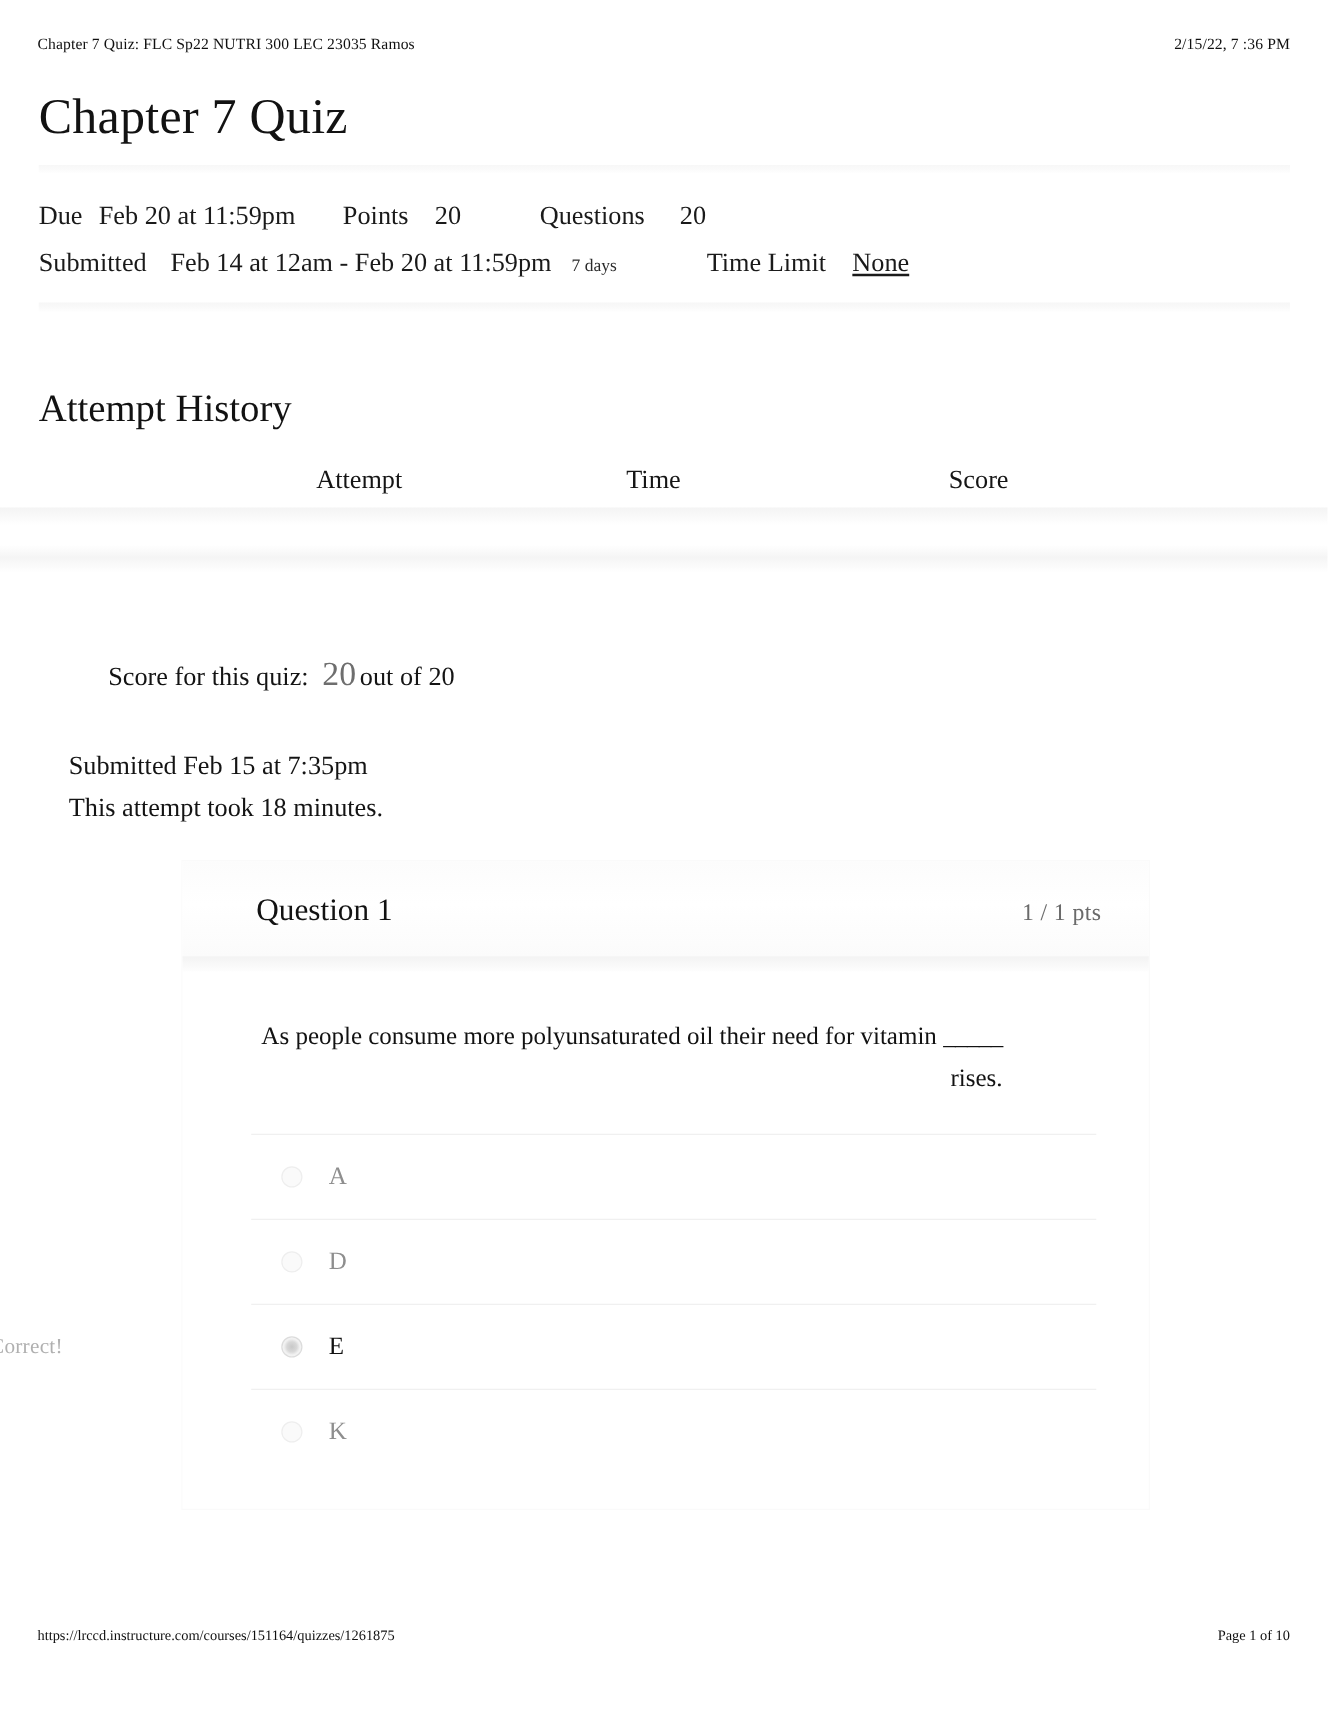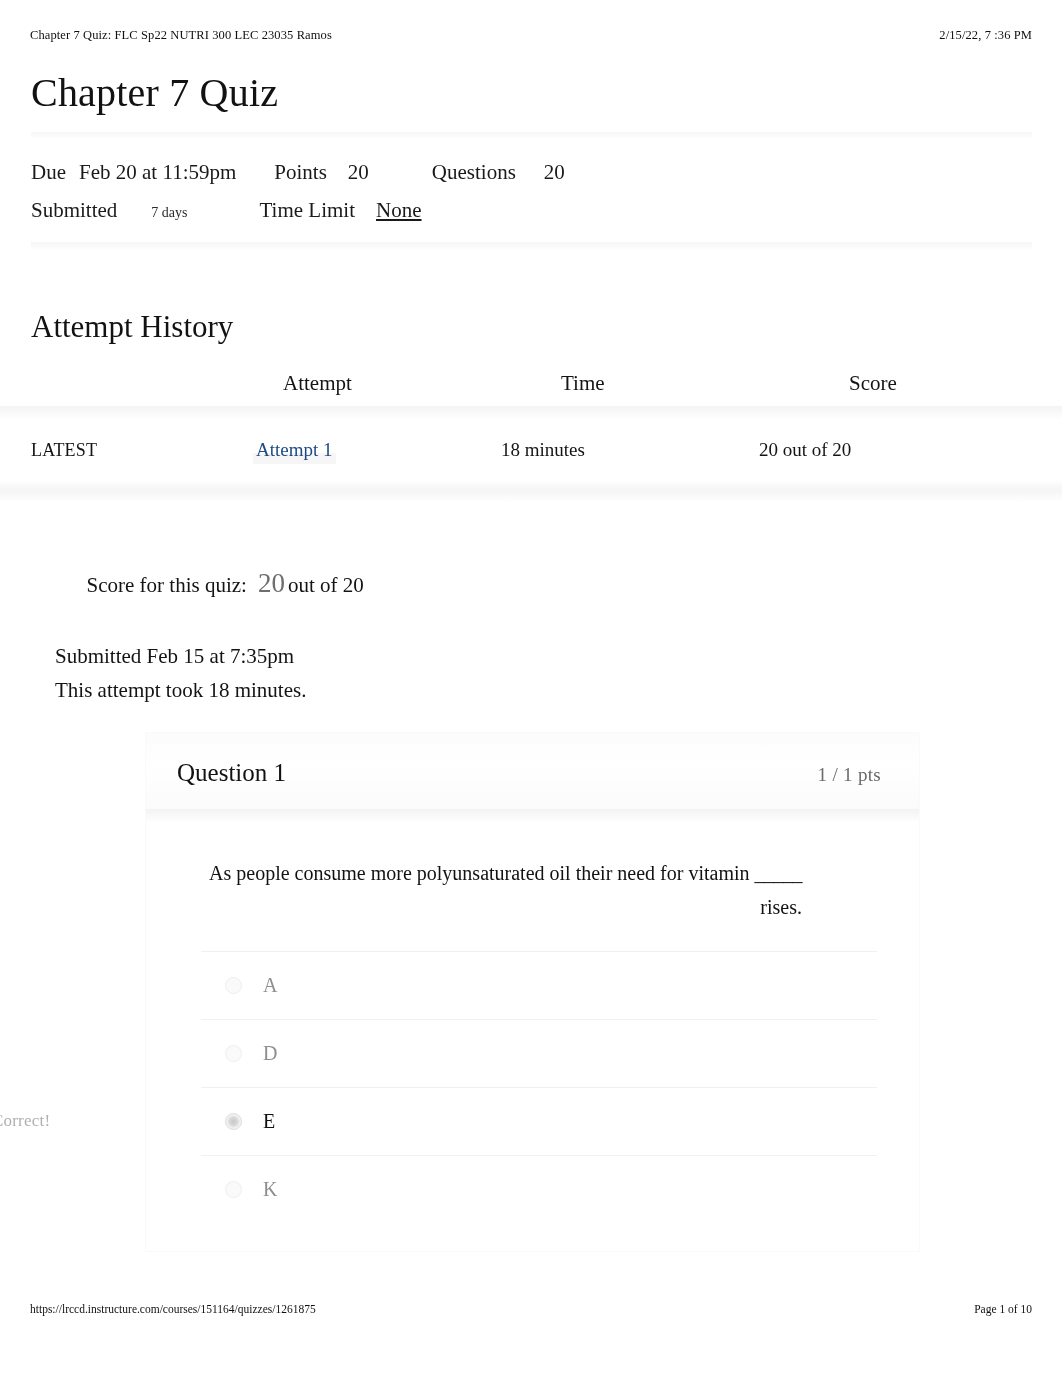--- a/index.html
+++ b/index.html
@@ -81,21 +81,21 @@
   .meta-label { }
   .meta-value { }
   .m-due-label { }
   .m-due-value { margin-left: 13px; }
   .m-points-label { margin-left: 38px; }
   .m-points-value { margin-left: 21px; }
   .m-questions-label { margin-left: 63px; }
   .m-questions-value { margin-left: 28px; }
   .m-avail-label { }
   .m-avail-value { margin-left: 19px; }
-  .m-days { margin-left: 34px; font-size: 14px; color: #2a2a2a; }
+  .m-days { margin-left: 16px; font-size: 14px; color: #2a2a2a; }
   .m-tl-label { margin-left: 72px; }
   .m-tl-value { margin-left: 21px; text-decoration: underline; }
 
   .meta-rule {
     margin: 13px 30px 0 31px;
     height: 8px;
     background: linear-gradient(to bottom, #f6f6f6, #fafafa 55%, #ffffff);
   }
 
   
@@ -106,21 +106,21 @@
     font-weight: 400;
     color: #121212;
     line-height: 1.1;
   }
 
   .attempt-table {
     margin-top: 26px;
     padding: 0 30px 0 31px;
   }
   .at-row { display: flex; align-items: baseline; }
-  .at-head { font-size: 21px; color: #151515; padding-bottom: 10px; gap: 30px; }
+  .at-head { font-size: 21px; color: #151515; padding-bottom: 10px; }
   .at-c0 { width: 222px; flex: none; }
   .at-c1 { width: 248px; flex: none; }
   .at-c2 { width: 258px; flex: none; }
   .at-c3 { flex: 1 1 auto; }
 
   .at-sep {
     height: 14px;
     background: linear-gradient(to bottom, #f4f4f4, #f9f9f9 50%, #ffffff);
     margin: 0 -30px 0 -31px;
   }
@@ -171,21 +171,21 @@
     background: #ffffff;
     box-shadow: 0 0 0 1px rgba(0,0,0,0.018);
   }
   .q-header {
     display: flex;
     align-items: baseline;
     justify-content: space-between;
     padding: 26px 38px 22px 31px;
     background: linear-gradient(to bottom, #fcfcfc, #ffffff 45%, #fbfbfb);
   }
-  .q-title { font-size: 25px; color: #121212; }
+  .q-title { font-size: 25px; color: #121212; margin-left: 28px; }
   .q-pts { font-size: 19px; color: #6a6a6a; letter-spacing: 0.3px; }
 
   .q-header-rule {
     height: 12px;
     background: linear-gradient(to bottom, #f3f3f3, #f8f8f8 50%, #fdfdfd);
   }
 
   .q-body {
     padding: 36px 30px 4px 31px;
   }
@@ -263,47 +263,40 @@
     <div class="meta-row">
       <span class="meta-label m-due-label">Due</span>
       <span class="meta-value m-due-value">Feb 20 at 11:59pm</span>
       <span class="meta-label m-points-label">Points</span>
       <span class="meta-value m-points-value">20</span>
       <span class="meta-label m-questions-label">Questions</span>
       <span class="meta-value m-questions-value">20</span>
     </div>
     <div class="meta-row">
       <span class="meta-label m-avail-label">Submitted</span>
+      <span class="meta-value m-avail-value">Feb 14 at 12am - Feb 20 at 11:59pm</span>
       <span class="m-days">7 days</span>
       <span class="meta-label m-tl-label">Time Limit</span>
       <span class="meta-value m-tl-value">None</span>
     </div>
   </div>
   <div class="meta-rule"></div>
 
   <h2 class="section-title">Attempt History</h2>
 
   <div class="attempt-table">
     <div class="at-row at-head">
       <span class="at-c0"></span>
       <span class="at-c1">Attempt</span>
       <span class="at-c2">Time</span>
       <span class="at-c3">Score</span>
     </div>
 
     <div class="at-sep"></div>
 
-    <div class="at-body-row">
-      <span class="at-c0 at-latest">LATEST</span>
-      <span class="at-c1">
-        <a class="attempt-link" href="#">Attempt 1</a>
-      </span>
-      <span class="at-c2">18 minutes</span>
-      <span class="at-c3">20 out of 20</span>
-    </div>
 
     <div class="at-bottom-sep"></div>
   </div>
 
   <div class="score-block">
     <div class="score-line">
       <span>Score for this quiz:</span><span class="score-big">20</span><span>out of 20</span>
     </div>
     <div>Submitted Feb 15 at 7:35pm</div>
     <div>This attempt took 18 minutes.</div>

